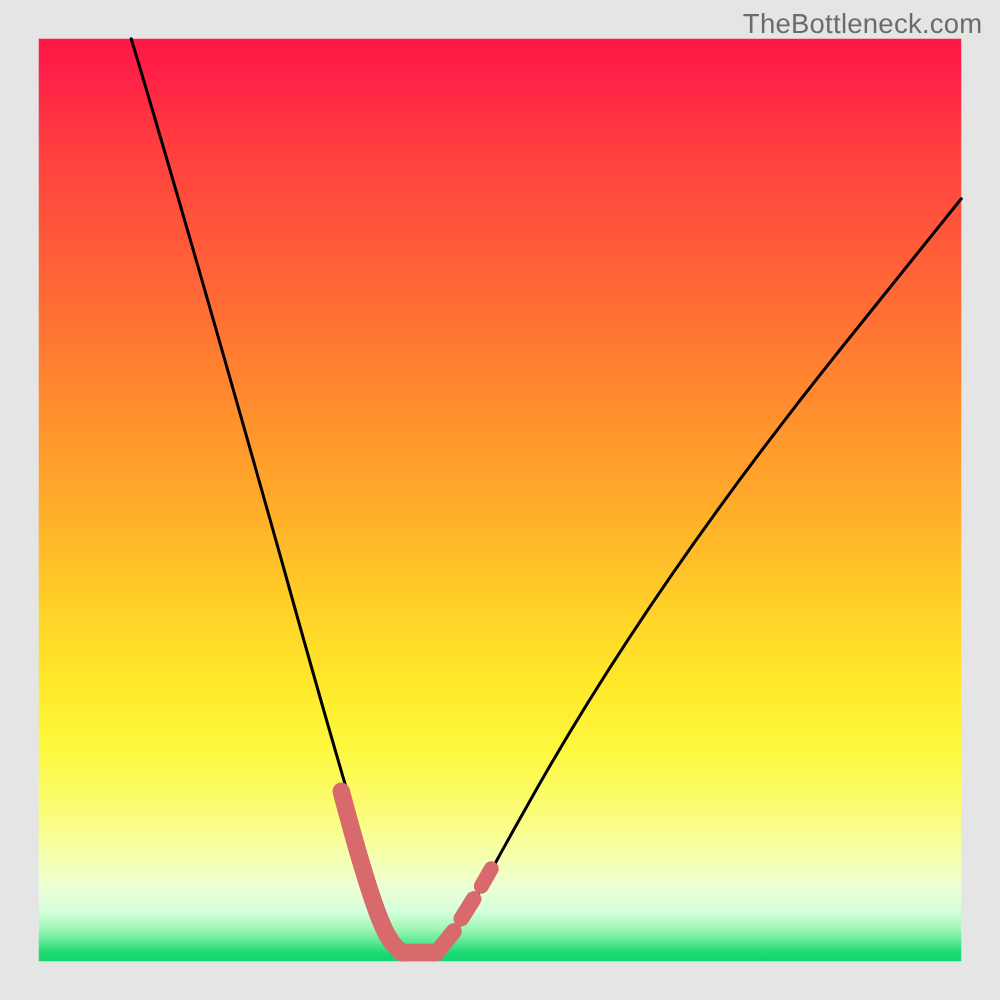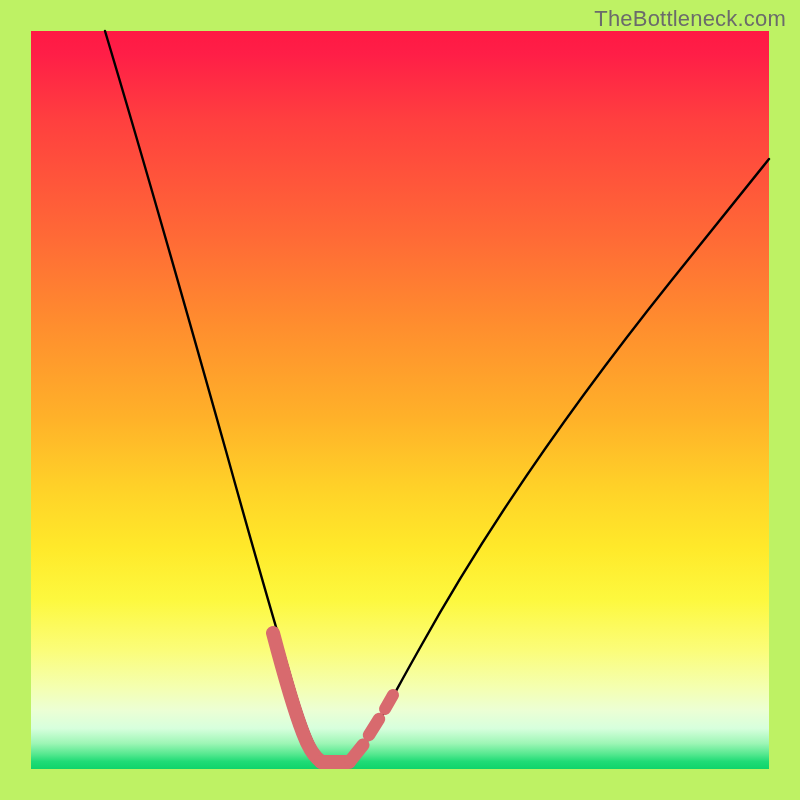--- a/index.html
+++ b/index.html
@@ -8,21 +8,21 @@
     width: 800px;
     height: 800px;
     background: #000;
     font-family: Arial, Helvetica, sans-serif;
     overflow: hidden;
   }
   .stage {
     position: relative;
     width: 800px;
     height: 800px;
-    background: #bef264;
+    background: #e5e5e5;
   }
   .plot {
     position: absolute;
     left: 31px;
     top: 31px;
     width: 738px;
     height: 738px;
     
     background: linear-gradient(
       to bottom,

